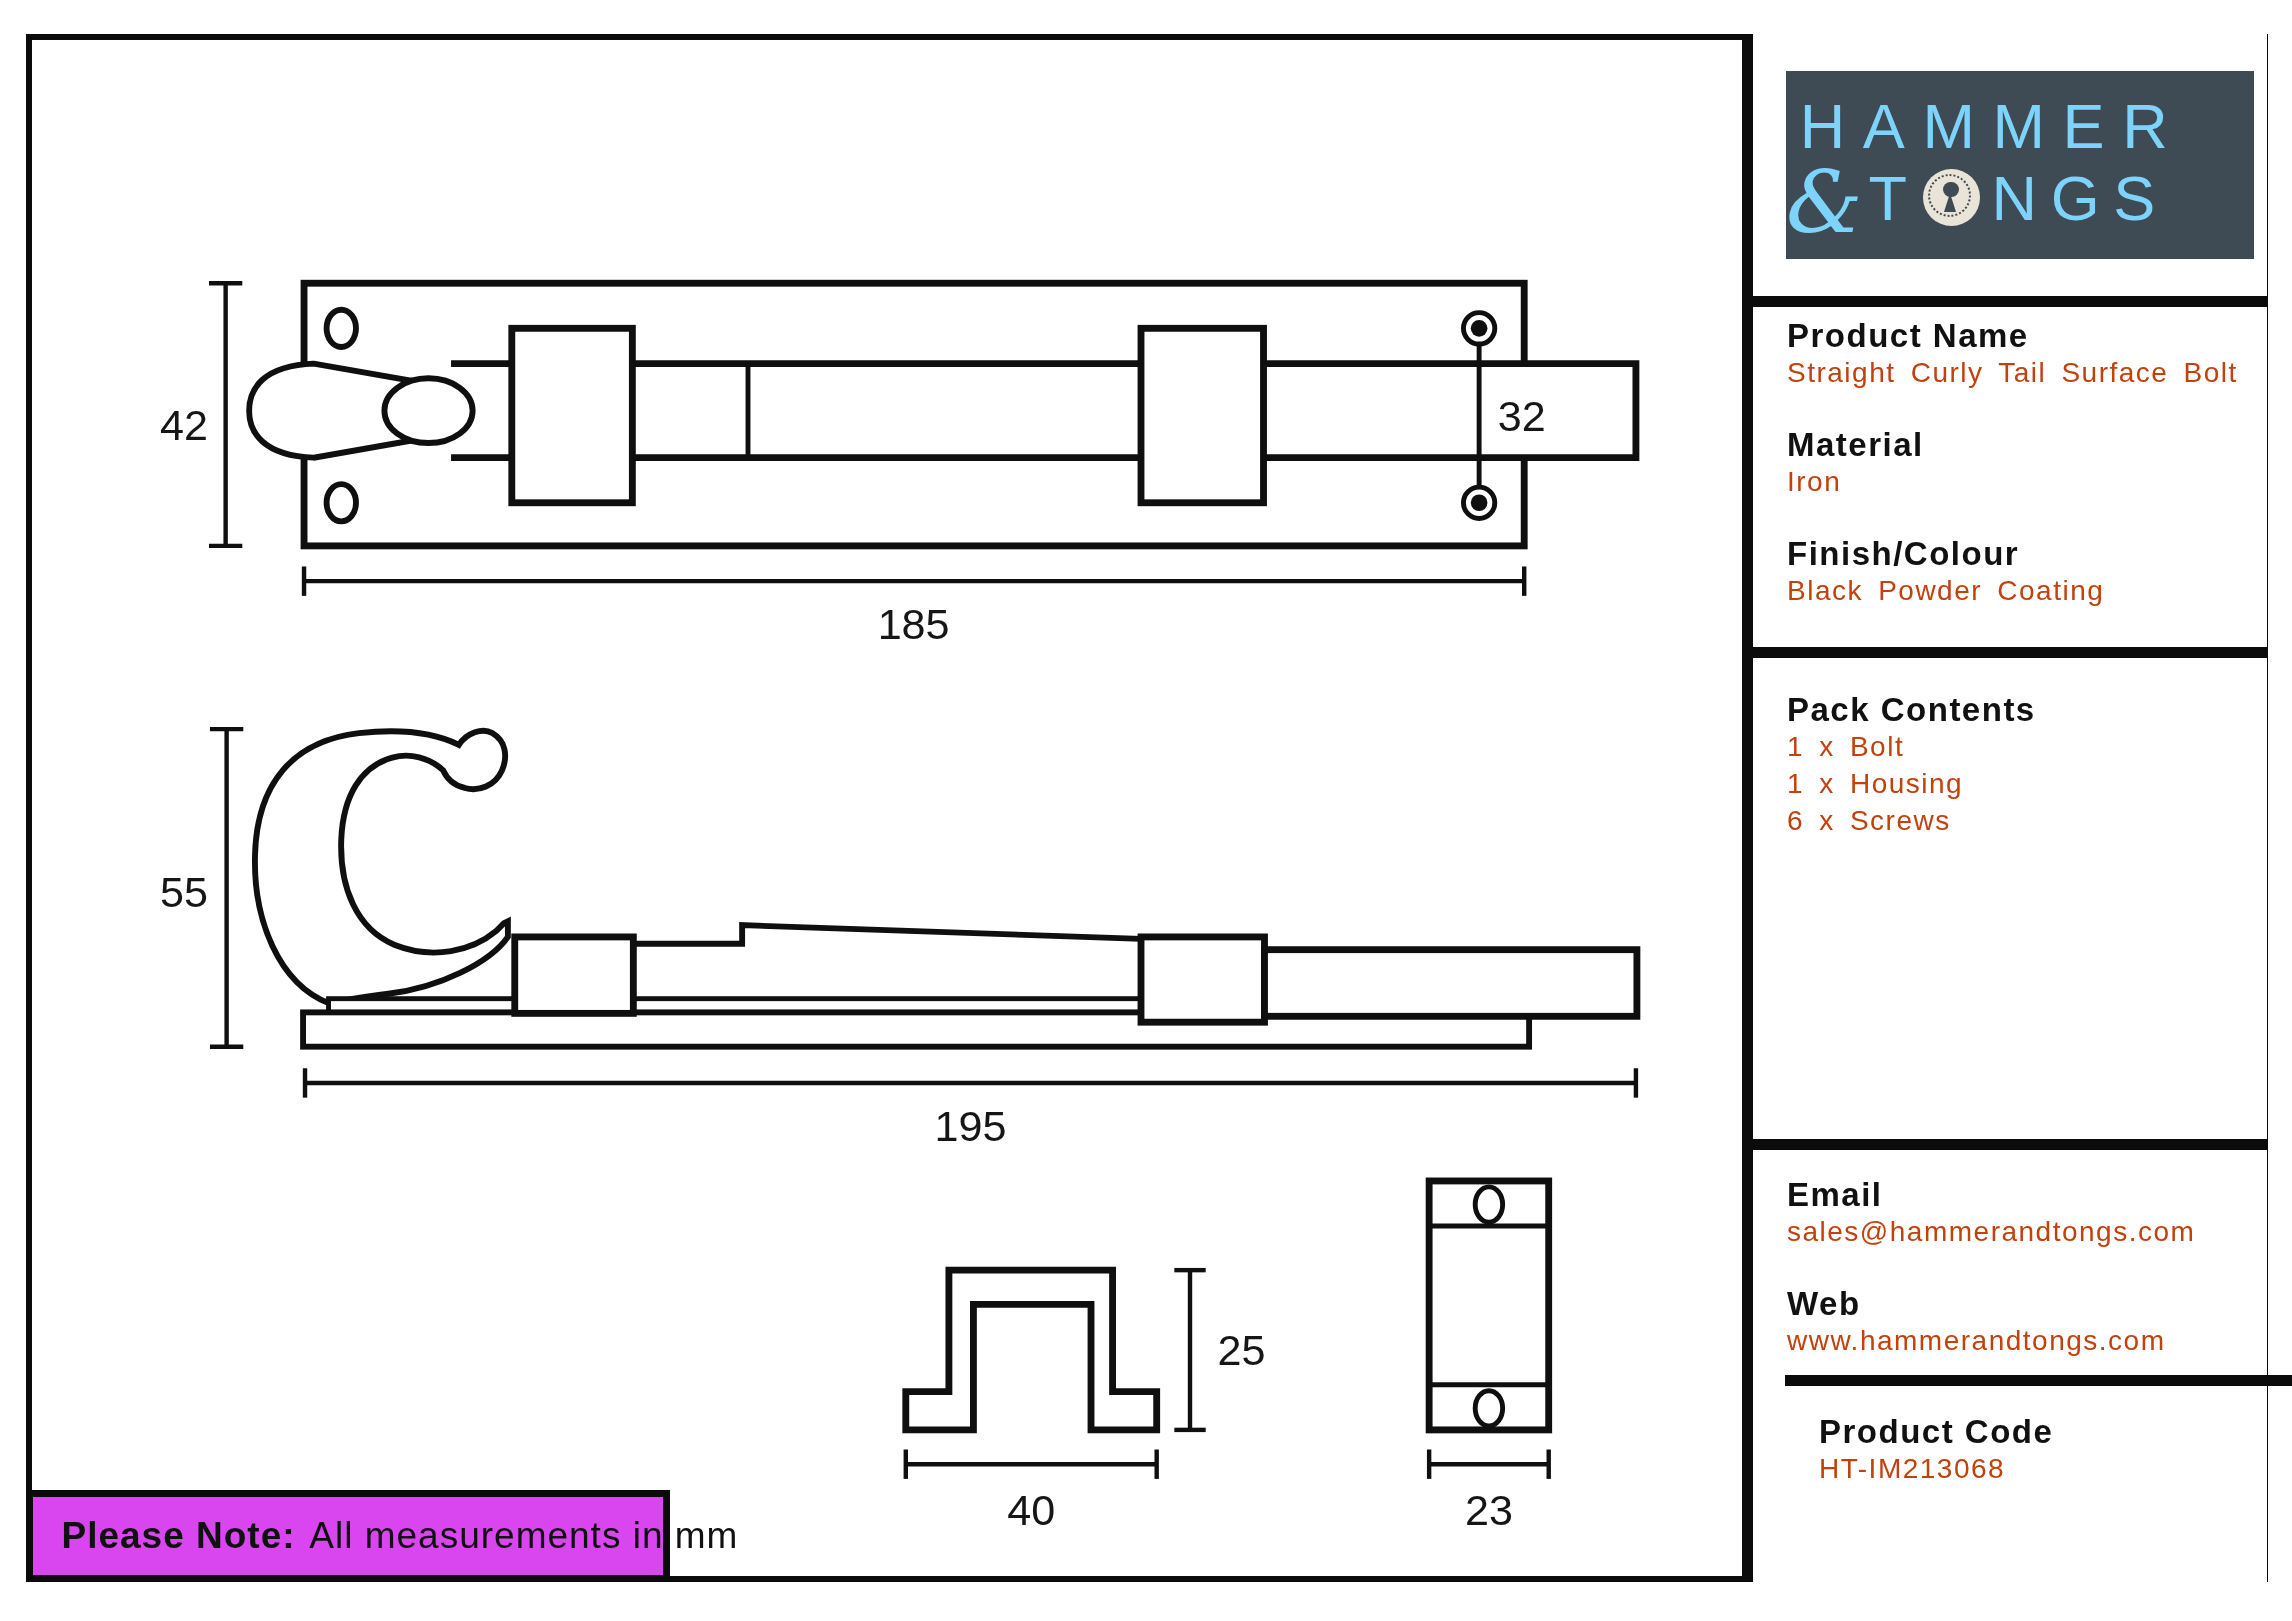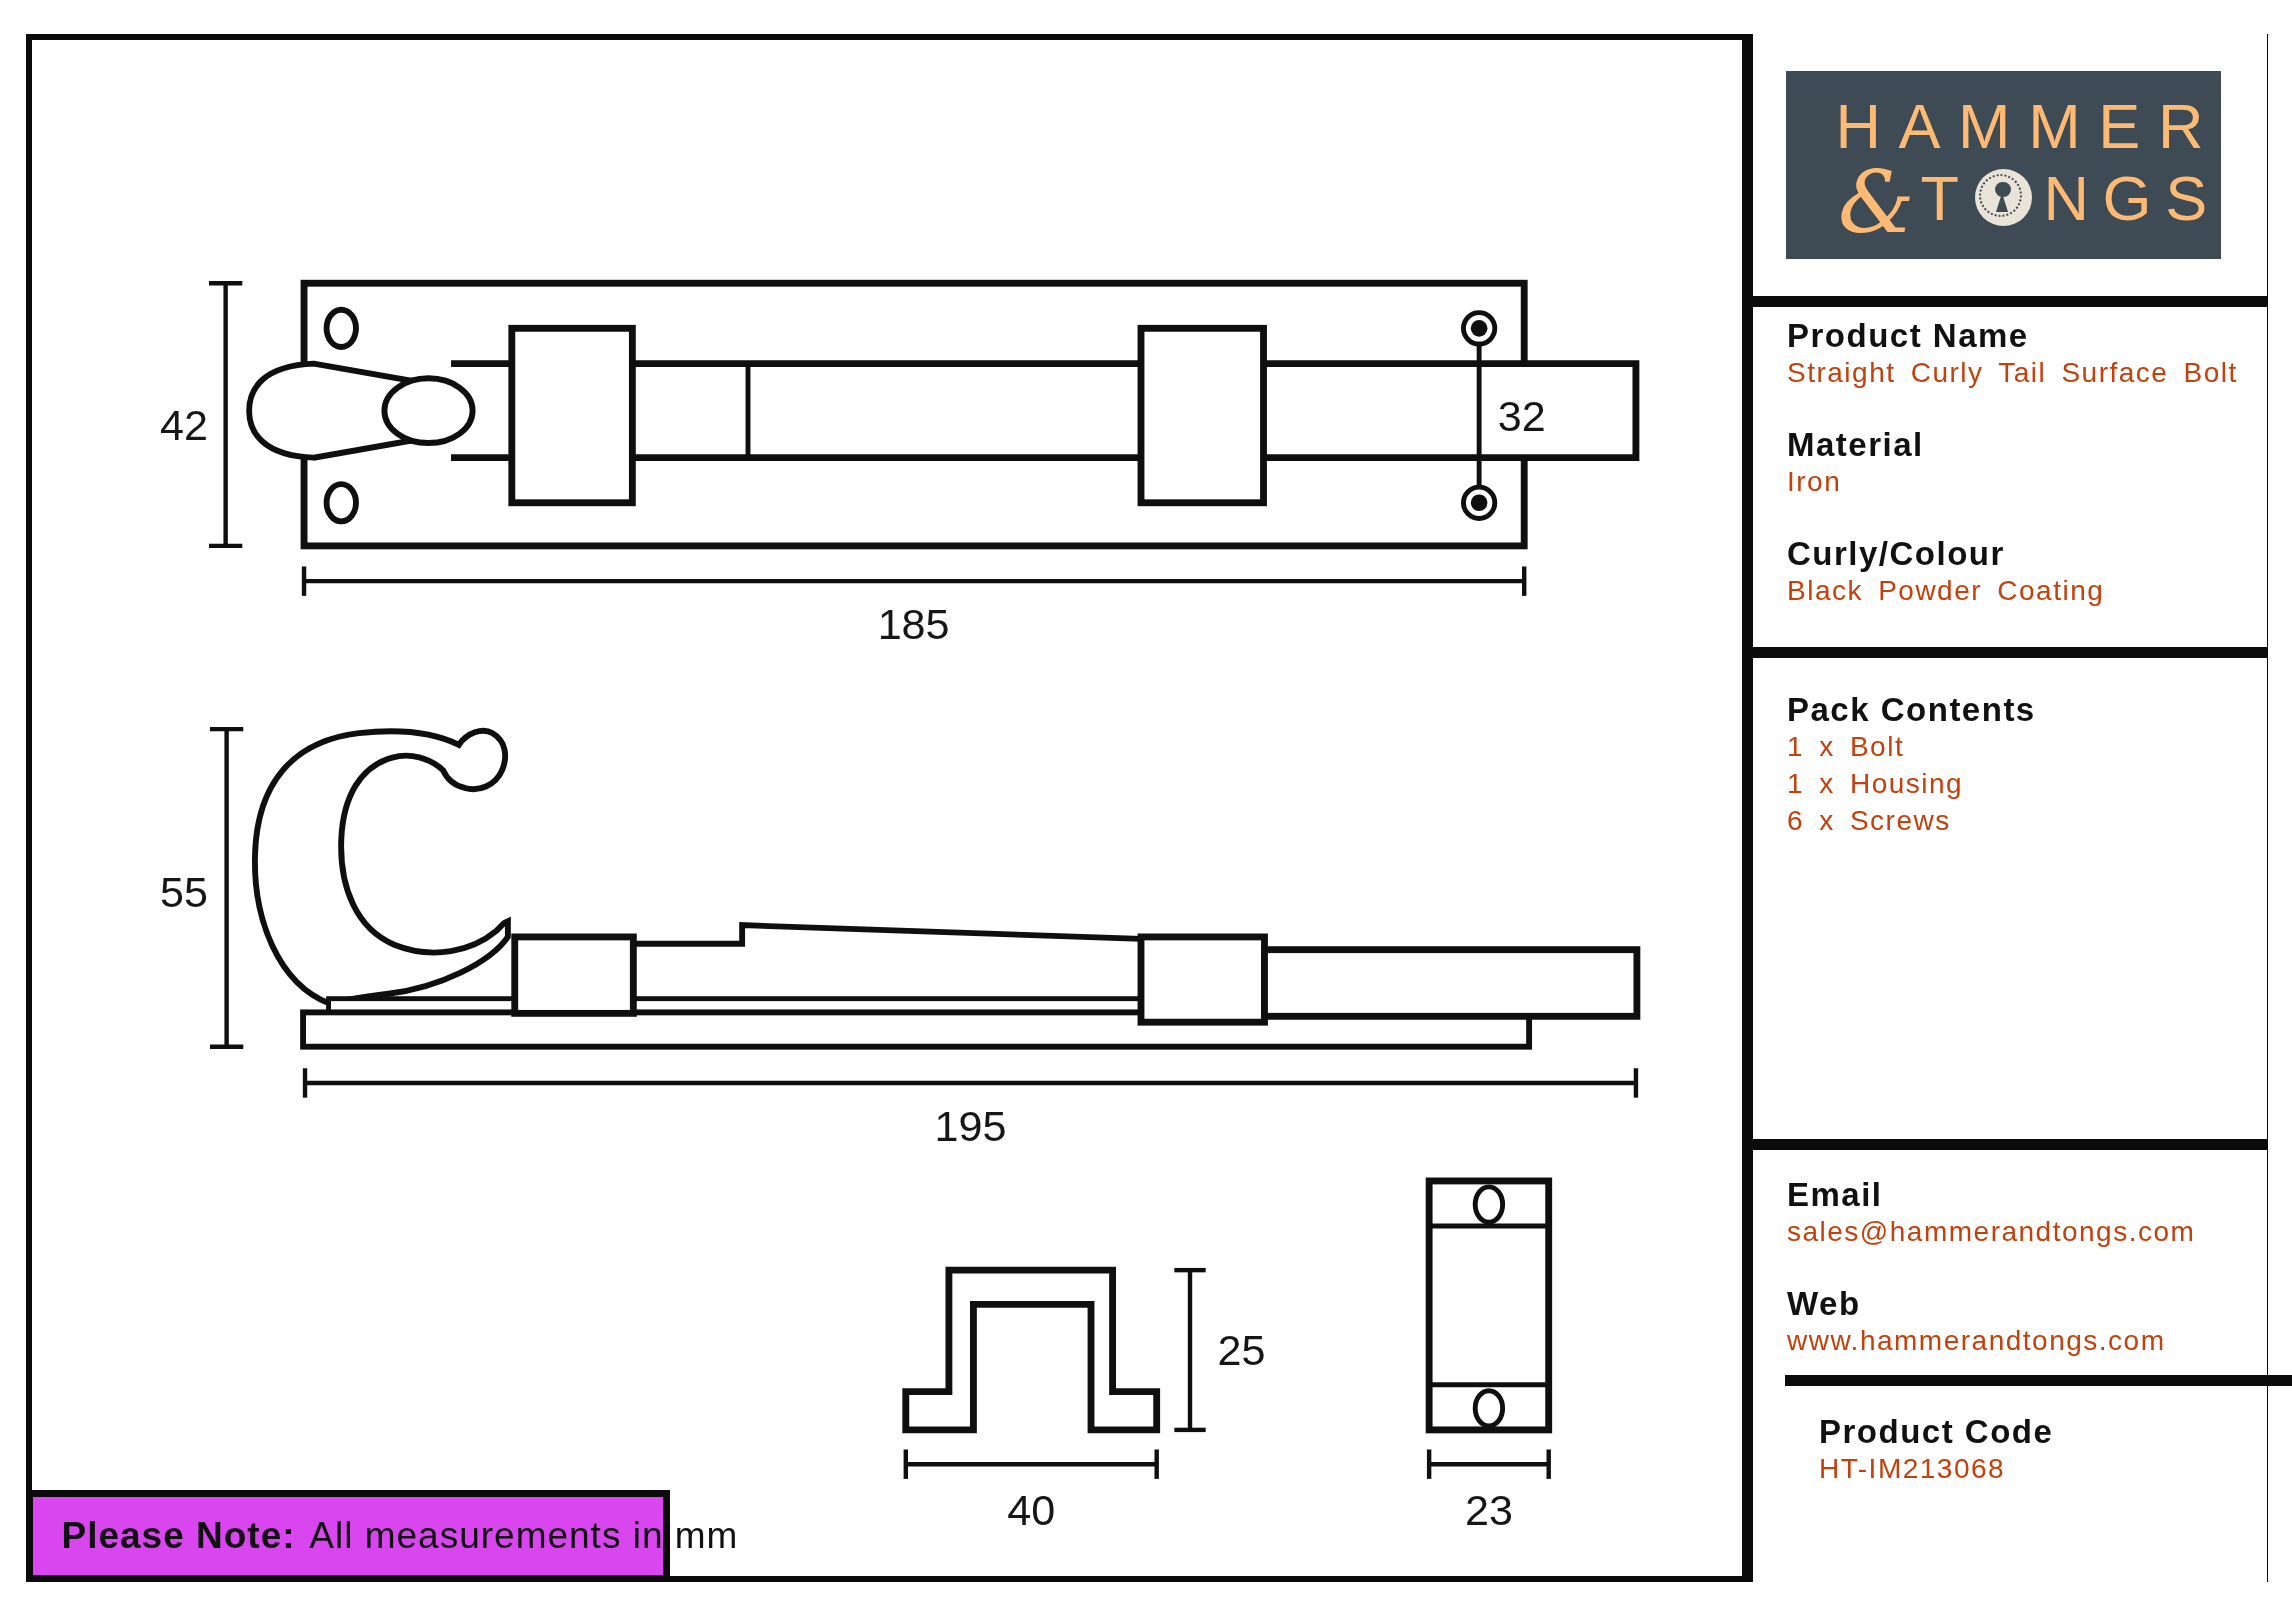--- a/index.html
+++ b/index.html
@@ -36,23 +36,23 @@
   .sec-pack  { height:492px; padding:33px 19.6px 0 34px; }
   .sec-web   { height:236px; padding:25.5px 19.6px 0 34px; }
   .sec-code  { height:160px; padding:26.5px 19.6px 0 34px;margin-left:32px; }
 
   .grp { margin-bottom:35px; }
   .hdr { font-weight:bold; font-size:33px; line-height:37px; letter-spacing:1.5px; }
   .val { font-size:28px; line-height:37px; letter-spacing:1.5px; word-spacing:5.9px; color:#c2410c; }
 
   
   .logo-box {
-    position:absolute; left:33px; top:37px; width:435px; height:188px;
-    background:#3E4A54; color:#fdba74; display:flex; flex-direction:column;
-    align-items:flex-end; justify-content:center; overflow:hidden;
+    position:absolute; left:33px; top:37px; width:468px; height:188px;
+    background:#3E4A54; color:#7dd3fc; display:flex; flex-direction:column;
+    align-items:flex-start; justify-content:center; overflow:hidden;
   }
   .logo-row1 {
     font-size:63px; line-height:63px; letter-spacing:17.6px; font-weight:normal;
     margin-left:13.7px; margin-bottom:2px;
   }
   .logo-row2 { display:flex; align-items:center; height:76px; }
   .logo-amp {
     font-family:"DejaVu Serif", serif; font-style:italic; font-size:86px;
     line-height:76px; margin-right:5.9px; transform:translateY(3.9px);
   }
@@ -216,21 +216,21 @@
     <div class="sec sec-info">
       <div class="grp">
         <div class="hdr">Product Name</div>
         <div class="val">Straight Curly Tail Surface Bolt</div>
       </div>
       <div class="grp">
         <div class="hdr">Material</div>
         <div class="val">Iron</div>
       </div>
       <div class="grp">
-        <div class="hdr">Curly/Colour</div>
+        <div class="hdr">Finish/Colour</div>
         <div class="val">Black Powder Coating</div>
       </div>
     </div>
 
     <div class="sec sec-pack">
       <div class="hdr">Pack Contents</div>
       <div class="val">1 x Bolt</div>
       <div class="val">1 x Housing</div>
       <div class="val">6 x Screws</div>
     </div>

